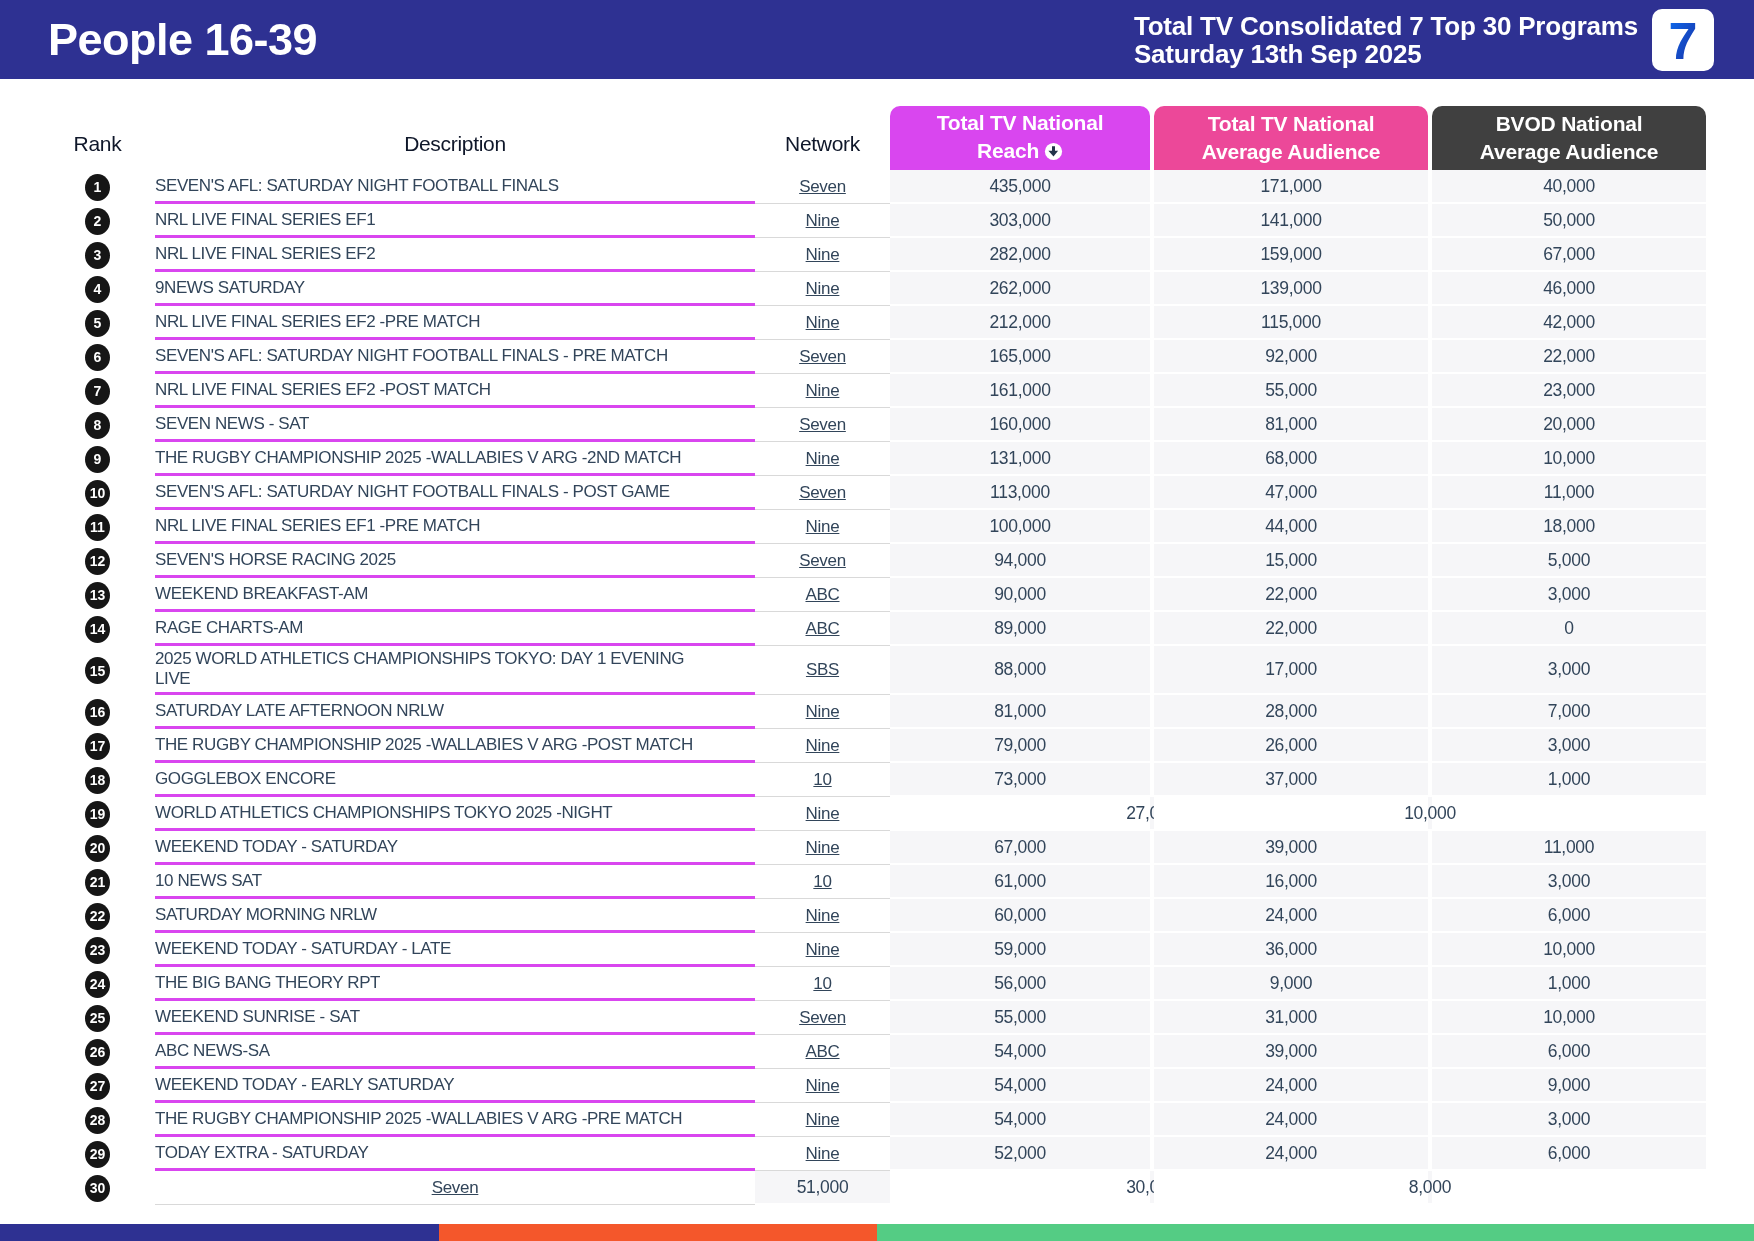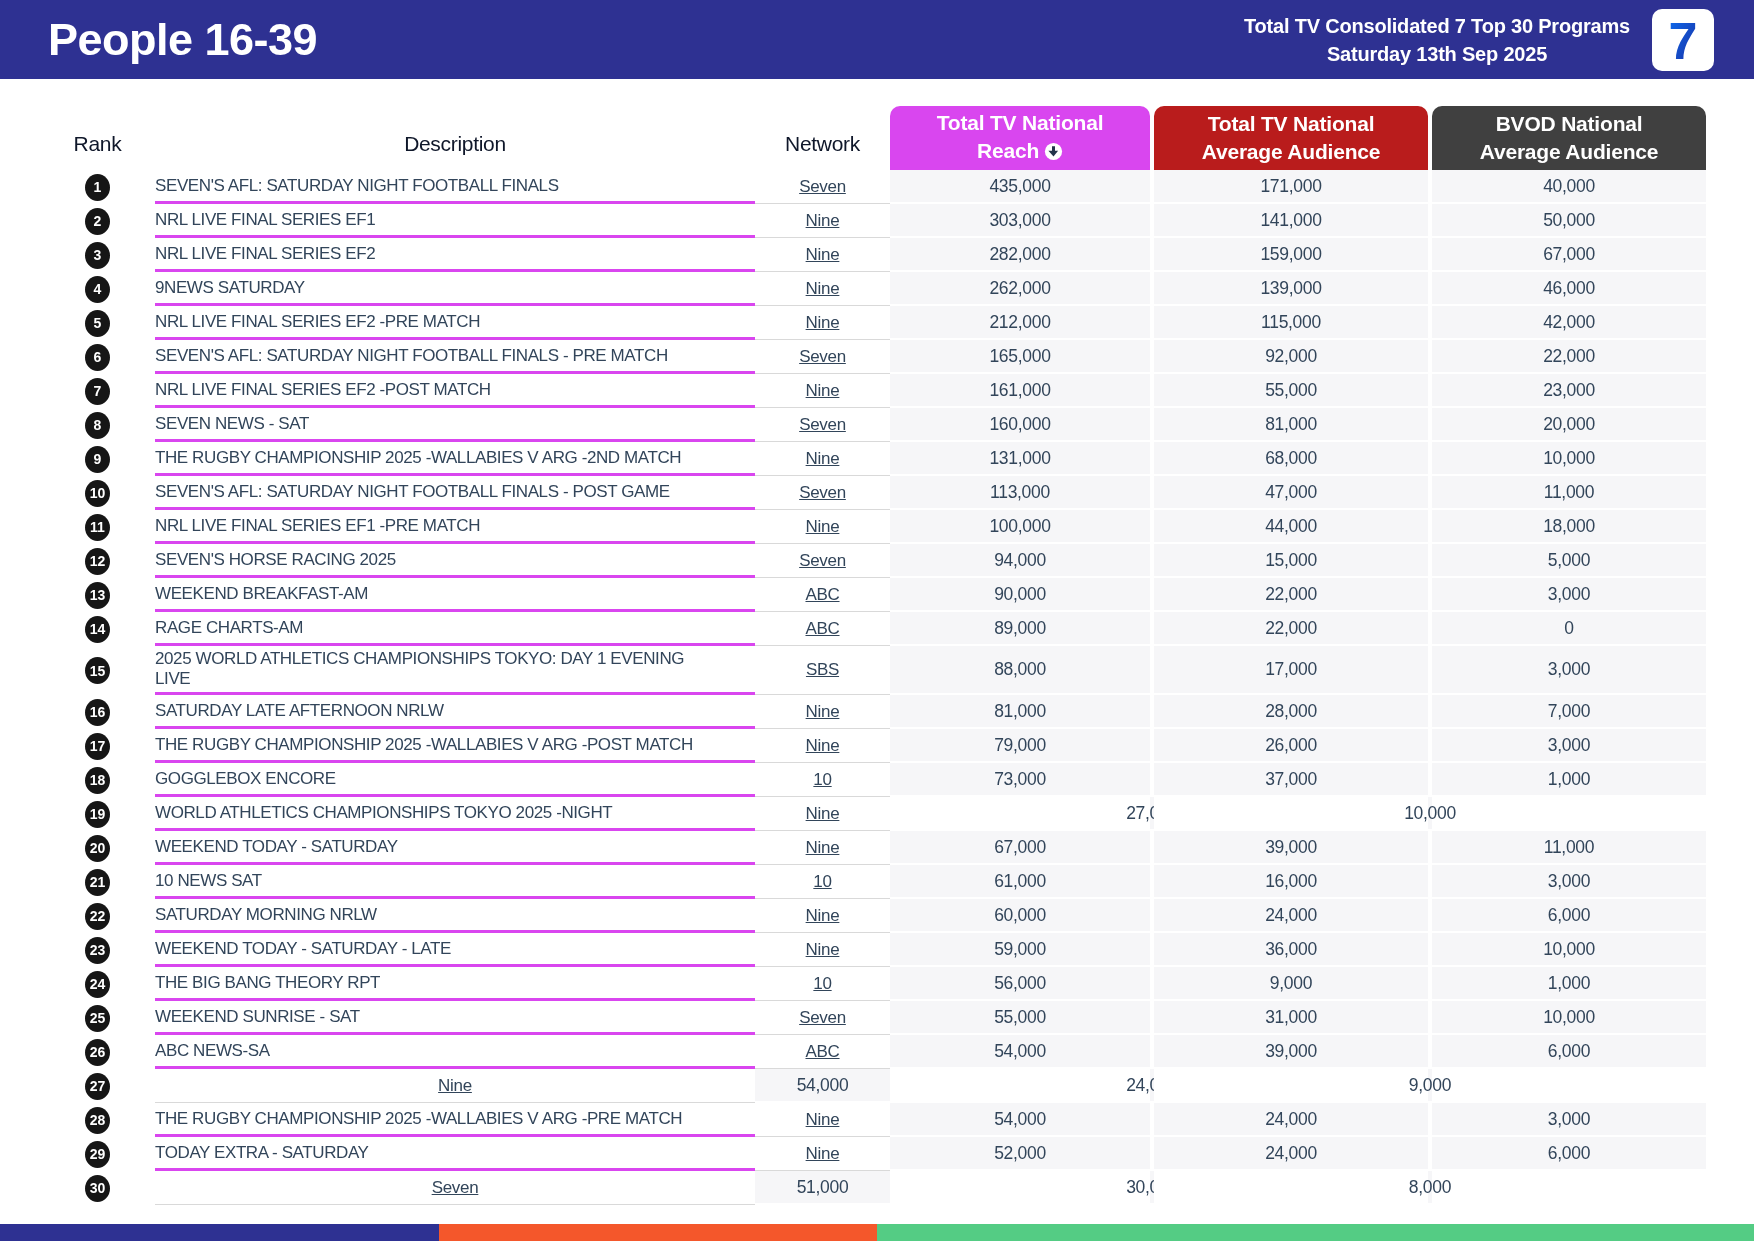--- a/index.html
+++ b/index.html
@@ -23,25 +23,25 @@
   }
   .topbar .title {
     color: #ffffff;
     font-size: 45px;
     font-weight: bold;
     letter-spacing: -0.5px;
   }
   .topbar .spacer { flex: 1; }
   .topbar .subtitle {
     color: #ffffff;
-    text-align: center;
-    font-size: 20px;
+    text-align: left;
+    font-size: 26px;
     font-weight: bold;
     line-height: 28px;
-    margin-right: 22px;
+    margin-right: 14px;
     letter-spacing: -0.2px;
   }
   .logo-box { width: 62px; height: 62px; flex: 0 0 62px; }
 
   
   .table {
     margin: 16px 48px 0 40px;
     width: 1666px;
   }
   .grid-row {
@@ -67,21 +67,21 @@
     font-weight: bold;
     line-height: 28px;
     display: flex;
     align-items: center;
     justify-content: center;
     text-align: center;
     letter-spacing: -0.2px;
   }
   .col-h .hlabel { padding: 0 22px; }
   .col-h.reach-h  { background: #d946ef; }
-  .col-h.avg-h    { background: #b91c1c; }
+  .col-h.avg-h    { background: #ec4899; }
   .col-h.bvod-h   { background: #404040; align-items: center; }
   .col-h.bvod-h .hlabel { padding: 0 32px; }
   .sort-icon { display: inline-block; vertical-align: -3px; margin-left: 5px; }
 
   
   .body-rows .grid-row { grid-auto-rows: minmax(34px, auto); }
   .data-row { min-height: 34px; }
   .cell {
     display: flex;
     align-items: center;
@@ -570,20 +570,23 @@
       <div class="gap-col"></div>
       <div class="cell band">39,000</div>
       <div class="gap-col"></div>
       <div class="cell band">6,000</div>
     </div>
 
     <div class="grid-row data-row">
       <div class="cell rank-cell">
         <div class="rank-badge">27</div>
       </div>
+      <div class="cell desc-cell">
+        <span>WEEKEND TODAY - EARLY SATURDAY</span>
+      </div>
       <div class="cell net-cell">Nine</div>
       <div class="cell band">54,000</div>
       <div class="gap-col"></div>
       <div class="cell band">24,000</div>
       <div class="gap-col"></div>
       <div class="cell band">9,000</div>
     </div>
 
     <div class="grid-row data-row">
       <div class="cell rank-cell">

